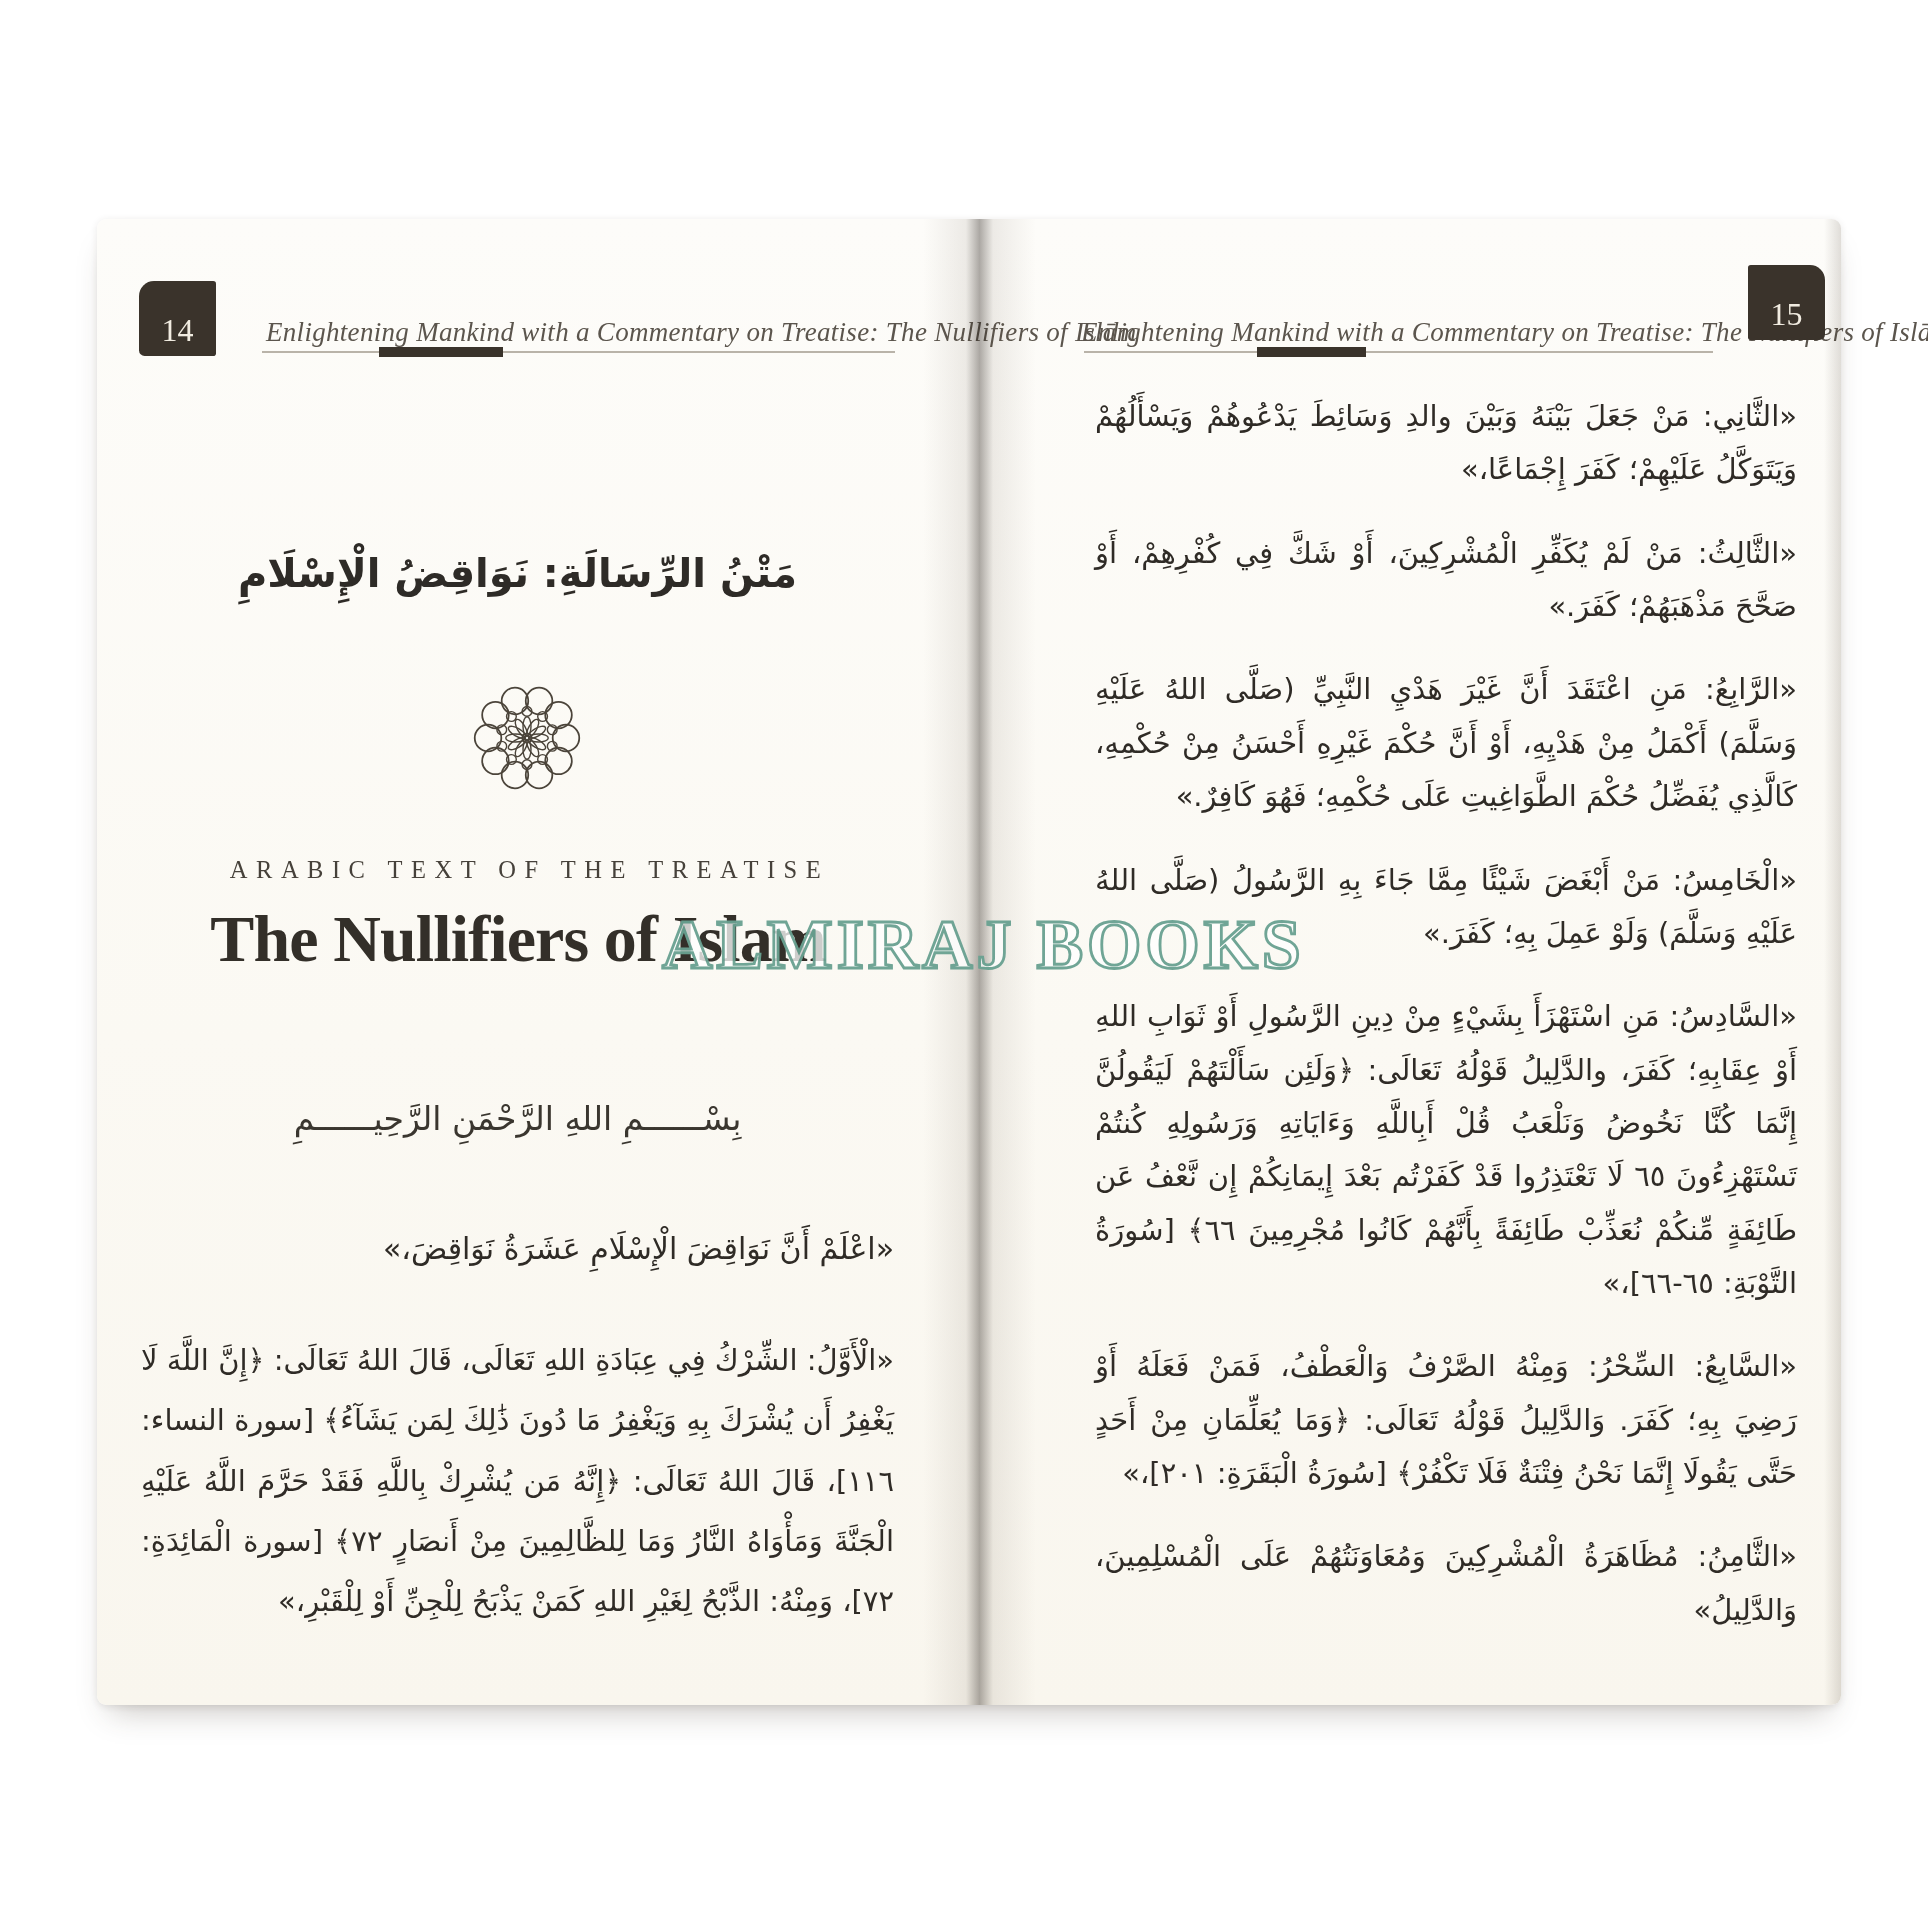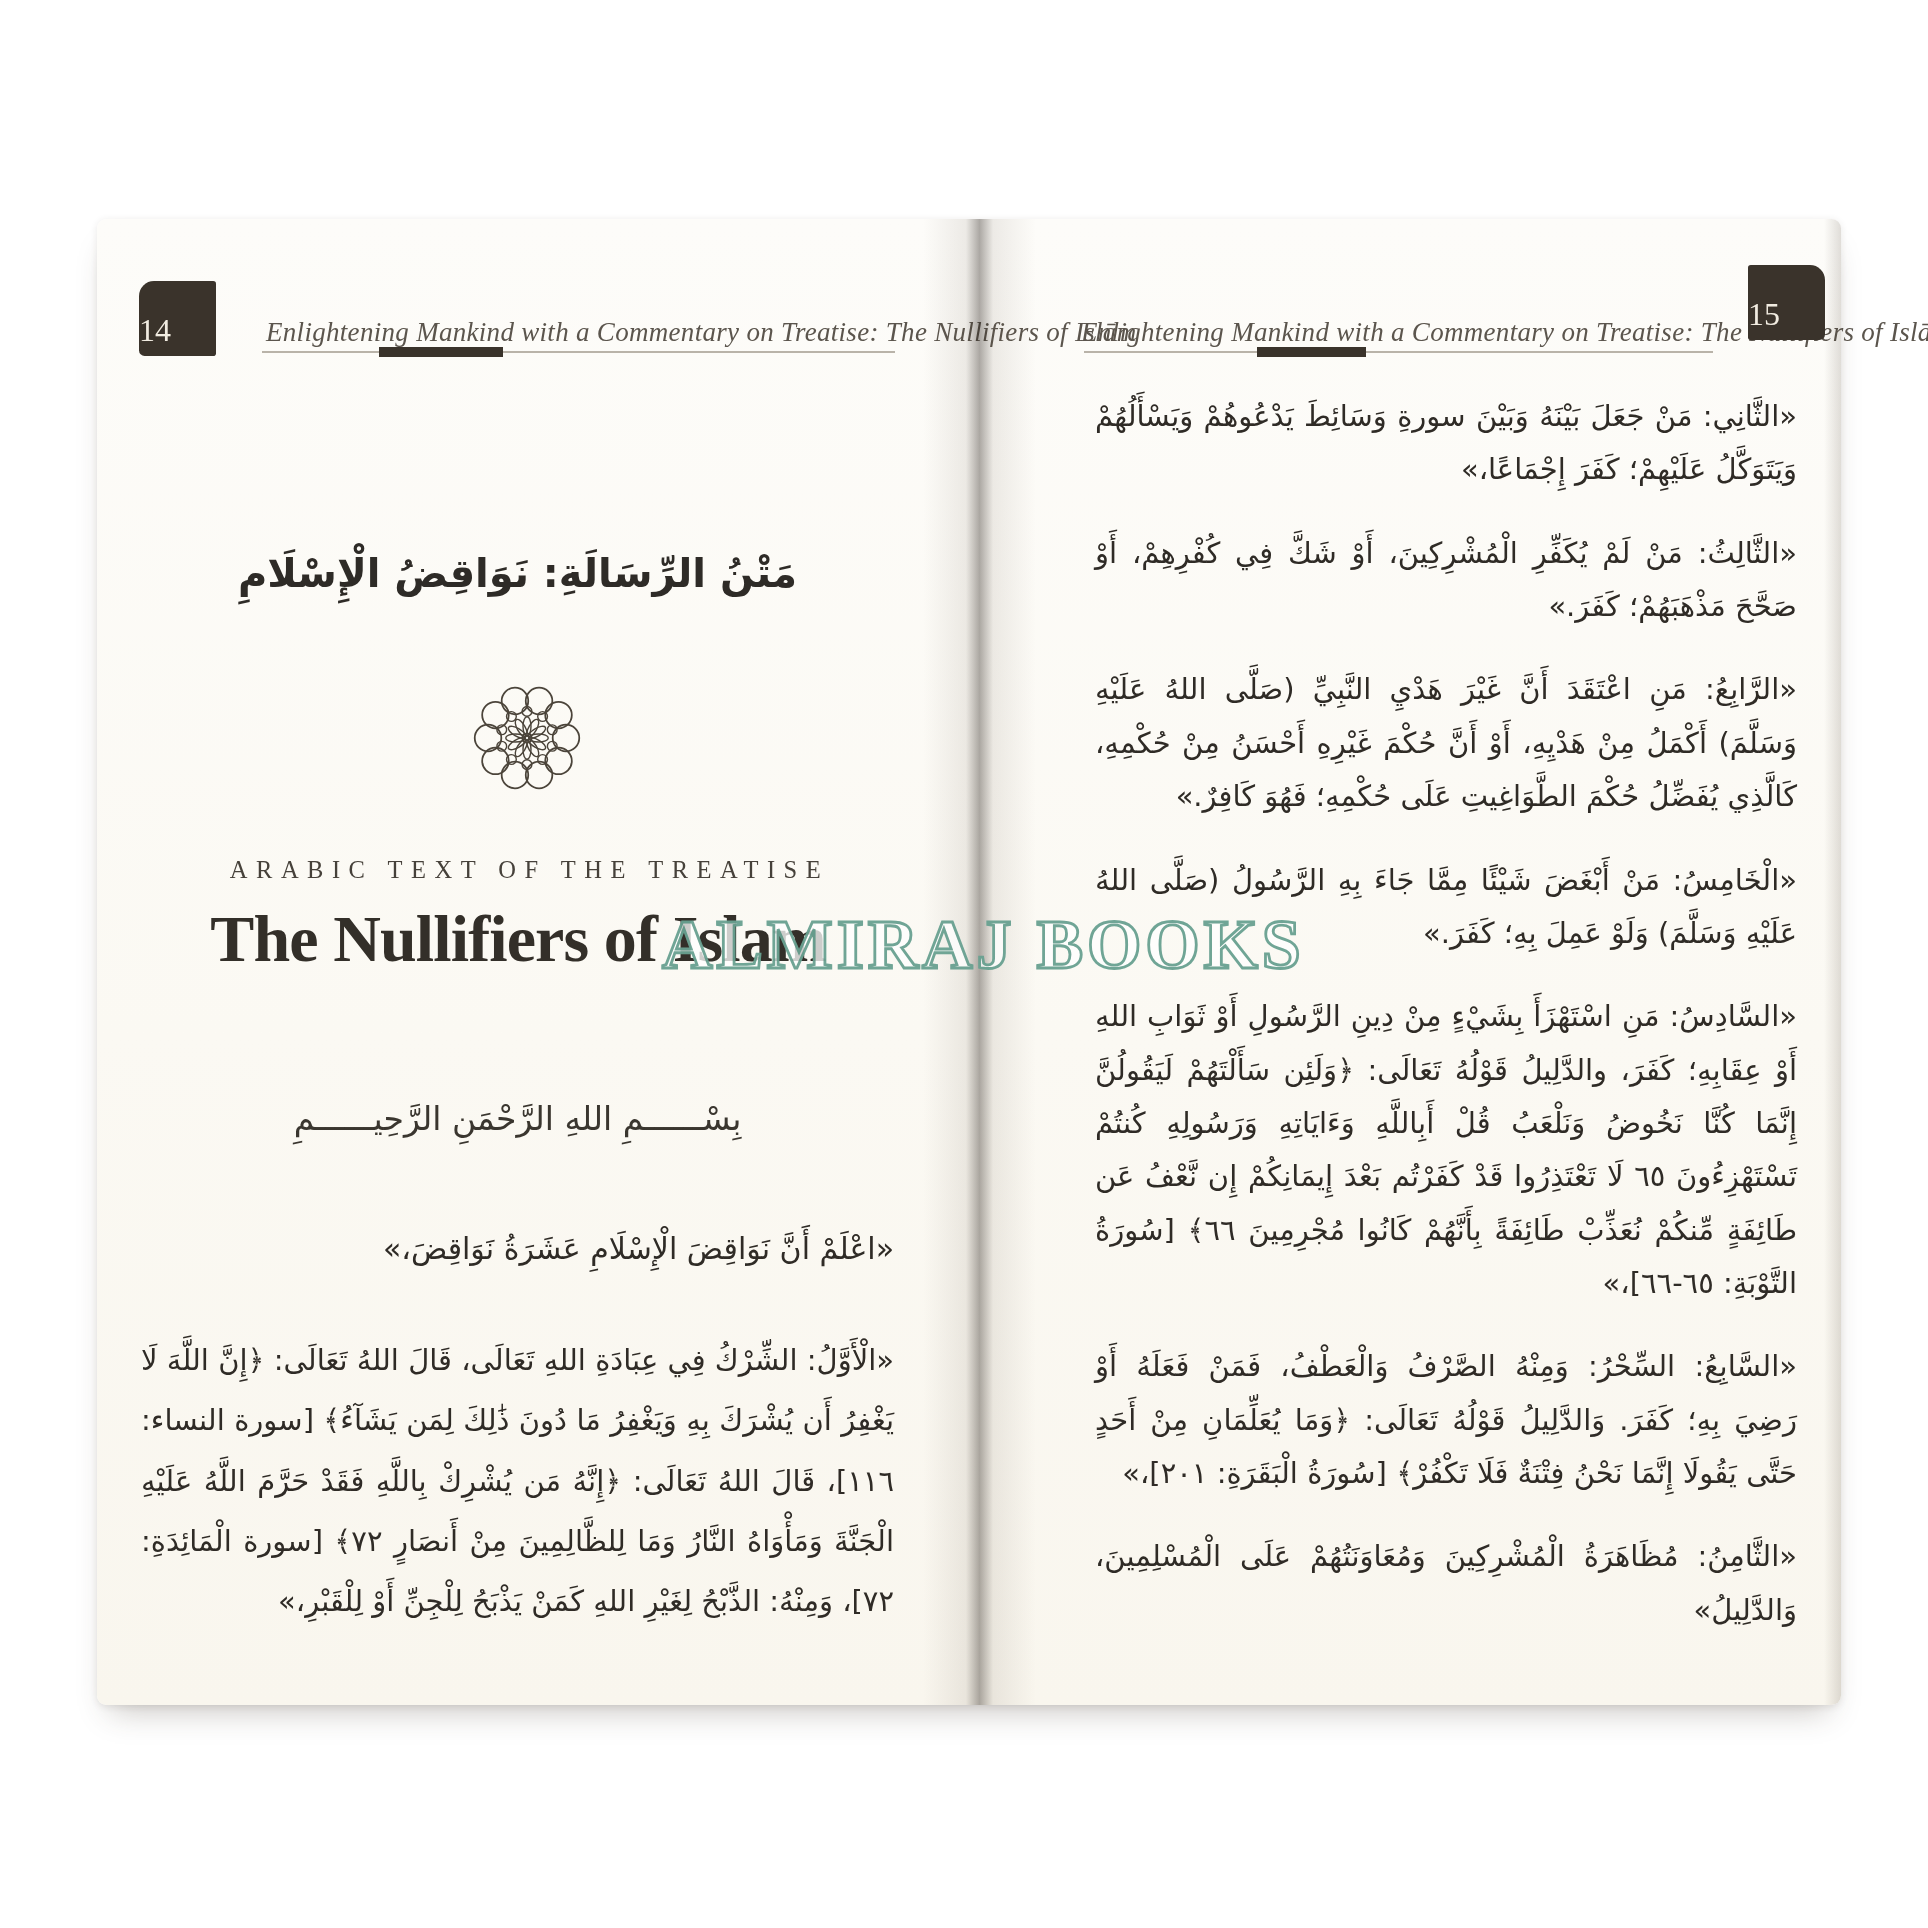--- a/index.html
+++ b/index.html
@@ -18,21 +18,21 @@
     background:linear-gradient(270deg,rgba(70,58,45,.16),rgba(70,58,45,0));
     border-radius:0 9.4px 9.4px 0;pointer-events:none;
   }
   .gutter{
     position:absolute;left:826px;top:0;width:113px;height:100%;pointer-events:none;
     background:linear-gradient(90deg,rgba(90,75,60,0) 0%,rgba(90,75,60,.10) 38%,rgba(40,32,25,.38) 50%,rgba(90,75,60,.10) 62%,rgba(90,75,60,0) 100%);
   }
   .tab{
     position:absolute;width:77px;height:75px;background:#3a332b;color:#f1ece1;
     font:400 32px "Liberation Serif",serif;display:flex;align-items:flex-end;
-    justify-content:flex-start;padding-bottom:7.5px;box-sizing:border-box;
+    justify-content:center;padding-bottom:7.5px;box-sizing:border-box;
   }
   .tab-left{left:42px;top:62px;border-radius:15px 2.8px 2.8px 5.6px;}
   .tab-right{left:1651px;top:46px;border-radius:2.8px 15px 5.6px 2.8px;}
   .running-header{
     position:absolute;top:98px;font-style:italic;font-size:27px;color:#5b554d;
     text-align:center;white-space:nowrap;letter-spacing:0.3px;
   }
   .rh-left{left:169px;width:640px;}
   .rh-right{left:984px;width:644px;}
   .rule{position:absolute;top:132px;height:1.9px;background:#b9b3a9;}
@@ -147,21 +147,21 @@
 
   <div class="arabic left-p1">
     <b></b><span>«اعْلَمْ أَنَّ نَوَاقِضَ الْإِسْلَامِ عَشَرَةُ نَوَاقِضَ،»</span>
   </div>
 
   <div class="arabic left-p2">
     <b>«الْأَوَّلُ:</b><span> الشِّرْكُ فِي عِبَادَةِ اللهِ تَعَالَى، قَالَ اللهُ تَعَالَى: ﴿إِنَّ اللَّهَ لَا يَغْفِرُ أَن يُشْرَكَ بِهِ وَيَغْفِرُ مَا دُونَ ذَٰلِكَ لِمَن يَشَآءُ﴾ [سورة النساء: ١١٦]، قَالَ اللهُ تَعَالَى: ﴿إِنَّهُ مَن يُشْرِكْ بِاللَّهِ فَقَدْ حَرَّمَ اللَّهُ عَلَيْهِ الْجَنَّةَ وَمَأْوَاهُ النَّارُ وَمَا لِلظَّالِمِينَ مِنْ أَنصَارٍ ٧٢﴾ [سورة الْمَائِدَةِ: ٧٢]، وَمِنْهُ: الذَّبْحُ لِغَيْرِ اللهِ كَمَنْ يَذْبَحُ لِلْجِنِّ أَوْ لِلْقَبْرِ،»</span>
   </div>
 
   <div class="arabic right-col">
-    <p><b>«الثَّانِي:</b><span> مَنْ جَعَلَ بَيْنَهُ وَبَيْنَ سورةِ وَسَائِطَ يَدْعُوهُمْ وَيَسْأَلُهُمْ وَيَتَوَكَّلُ عَلَيْهِمْ؛ كَفَرَ إِجْمَاعًا،»</span></p>
+    <p><b>«الثَّانِي:</b><span> مَنْ جَعَلَ بَيْنَهُ وَبَيْنَ والدِ وَسَائِطَ يَدْعُوهُمْ وَيَسْأَلُهُمْ وَيَتَوَكَّلُ عَلَيْهِمْ؛ كَفَرَ إِجْمَاعًا،»</span></p>
     <p><b>«الثَّالِثُ:</b><span> مَنْ لَمْ يُكَفِّرِ الْمُشْرِكِينَ، أَوْ شَكَّ فِي كُفْرِهِمْ، أَوْ صَحَّحَ مَذْهَبَهُمْ؛ كَفَرَ.»</span></p>
     <p><b>«الرَّابِعُ:</b><span> مَنِ اعْتَقَدَ أَنَّ غَيْرَ هَدْيِ النَّبِيِّ (صَلَّى اللهُ عَلَيْهِ وَسَلَّمَ) أَكْمَلُ مِنْ هَدْيِهِ، أَوْ أَنَّ حُكْمَ غَيْرِهِ أَحْسَنُ مِنْ حُكْمِهِ، كَالَّذِي يُفَضِّلُ حُكْمَ الطَّوَاغِيتِ عَلَى حُكْمِهِ؛ فَهُوَ كَافِرٌ.»</span></p>
     <p><b>«الْخَامِسُ:</b><span> مَنْ أَبْغَضَ شَيْئًا مِمَّا جَاءَ بِهِ الرَّسُولُ (صَلَّى اللهُ عَلَيْهِ وَسَلَّمَ) وَلَوْ عَمِلَ بِهِ؛ كَفَرَ.»</span></p>
     <p><b>«السَّادِسُ:</b><span> مَنِ اسْتَهْزَأَ بِشَيْءٍ مِنْ دِينِ الرَّسُولِ أَوْ ثَوَابِ اللهِ أَوْ عِقَابِهِ؛ كَفَرَ، والدَّلِيلُ قَوْلُهُ تَعَالَى: ﴿وَلَئِن سَأَلْتَهُمْ لَيَقُولُنَّ إِنَّمَا كُنَّا نَخُوضُ وَنَلْعَبُ قُلْ أَبِاللَّهِ وَءَايَاتِهِ وَرَسُولِهِ كُنتُمْ تَسْتَهْزِءُونَ ٦٥ لَا تَعْتَذِرُوا قَدْ كَفَرْتُم بَعْدَ إِيمَانِكُمْ إِن نَّعْفُ عَن طَائِفَةٍ مِّنكُمْ نُعَذِّبْ طَائِفَةً بِأَنَّهُمْ كَانُوا مُجْرِمِينَ ٦٦﴾ [سُورَةُ التَّوْبَةِ: ٦٥-٦٦]،»</span></p>
     <p><b>«السَّابِعُ:</b><span> السِّحْرُ: وَمِنْهُ الصَّرْفُ وَالْعَطْفُ، فَمَنْ فَعَلَهُ أَوْ رَضِيَ بِهِ؛ كَفَرَ. وَالدَّلِيلُ قَوْلُهُ تَعَالَى: ﴿وَمَا يُعَلِّمَانِ مِنْ أَحَدٍ حَتَّى يَقُولَا إِنَّمَا نَحْنُ فِتْنَةٌ فَلَا تَكْفُرْ﴾ [سُورَةُ الْبَقَرَةِ: ٢٠١]،»</span></p>
     <p><b>«الثَّامِنُ:</b><span> مُظَاهَرَةُ الْمُشْرِكِينَ وَمُعَاوَنَتُهُمْ عَلَى الْمُسْلِمِينَ، وَالدَّلِيلُ»</span></p>
   </div>
 
   <div class="gutter"></div>
 

